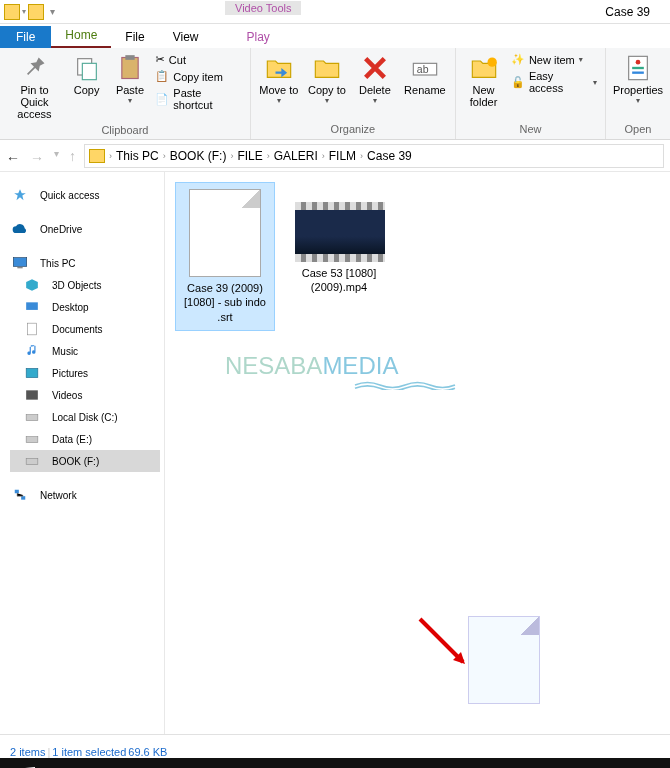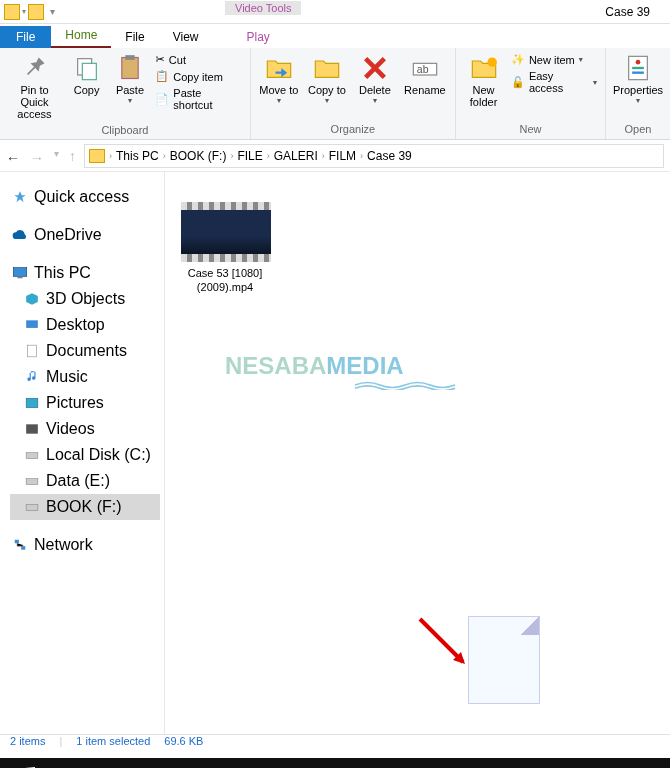--- a/index.html
+++ b/index.html
@@ -35,51 +35,51 @@
 .breadcrumb { display: flex; align-items: center; gap: 4px; flex: 1; border: 1px solid #ddd; height: 24px; padding: 0 4px; }
 .breadcrumb .crumb { display: flex; align-items: center; gap: 4px; font-size: 12px; }
 .breadcrumb .sep { color: #888; font-size: 9px; }
 .folder-icon { width: 16px; height: 14px; background: #ffd666; border: 1px solid #cca300; }
 
 
 .main { display: flex; height: 562px; }
 
 
 .nav-pane { width: 165px; border-right: 1px solid #e8e8e8; padding: 12px 4px 4px 10px; overflow: hidden; }
-.nav-item { display: flex; align-items: center; gap: 6px; padding: 4px 2px; font-size: 16px; cursor: pointer; }
+.nav-item { display: flex; align-items: center; gap: 12px; padding: 4px 2px; font-size: 10px; cursor: pointer; }
 .nav-sub { padding-left: 14px; }
 .nav-sel { background: #d8d8d8; }
 .nav-spacer { height: 12px; }
 .nav-icon { width: 16px; height: 14px; display: inline-flex; align-items: center; justify-content: center; }
 
 
 .content { flex: 1; padding: 10px; position: relative; }
 .files { display: flex; gap: 14px; align-items: flex-start; }
 .file-item { width: 100px; text-align: center; padding: 6px; cursor: pointer; }
 .file-item.selected { background: #cce8ff; border: 1px solid #99d1ff; }
 .file-thumb { width: 72px; height: 88px; margin: 0 auto 4px; background: #fff; border: 1px solid #aaa; position: relative; }
 .file-thumb::after { content: ''; position: absolute; top: 0; right: 0; width: 18px; height: 18px; background: linear-gradient(135deg, #fff 48%, #ccc 50%); }
 .video-thumb { width: 90px; height: 60px; background: #111; margin: 14px auto 4px; border-top: 8px solid #ddd; border-bottom: 8px solid #ddd; position: relative; }
 .video-thumb::before, .video-thumb::after { content: ''; position: absolute; left: 0; right: 0; height: 8px; background: repeating-linear-gradient(90deg, #ddd 0 6px, #888 6px 11px); }
 .video-thumb::before { top: -8px; }
 .video-thumb::after { bottom: -8px; }
 .video-thumb .sky { position: absolute; inset: 0; background: linear-gradient(#1a2a4a 60%, #0a1525); }
 .file-name { font-size: 11px; line-height: 1.3; }
 
-.watermark { position: absolute; top: 180px; left: 60px; font-size: 24px; font-weight: bold; opacity: 0.6; }
+.watermark { position: absolute; top: 180px; left: 60px; font-size: 24px; font-weight: normal; opacity: 0.6; }
 .watermark .p1 { color: #7abda8; }
 .watermark .p2 { color: #3aa4cc; }
 .wave { width: 120px; height: 10px; margin-left: 120px; }
 
 .drag-ghost { position: absolute; bottom: 30px; right: 130px; width: 72px; height: 88px; background: #f4faff; border: 1px solid #cce; }
 .drag-ghost::after { content: ''; position: absolute; top: 0; right: 0; width: 18px; height: 18px; background: linear-gradient(135deg, #f4faff 48%, #bbd 50%); }
 .arrow { position: absolute; bottom: 60px; right: 195px; width: 60px; height: 60px; }
 
 
-.status-bar { height: 24px; border-top: 1px solid #e1e1e1; display: flex; align-items: flex-start; padding: 0 10px; gap: 14px; font-size: 11px; color: #1a6acc; }
+.status-bar { height: 24px; border-top: 1px solid #e1e1e1; display: flex; align-items: flex-end; padding: 0 10px; gap: 2px; font-size: 11px; color: #1a6acc; }
 
 
 .taskbar { height: 40px; background: #111; display: flex; align-items: center; padding: 0 2px; gap: 2px; }
 .task-item { width: 46px; height: 40px; display: flex; align-items: center; justify-content: center; cursor: pointer; }
 .task-item.active { border-bottom: 2px solid #76b9ed; }
 .task-icon { width: 24px; height: 24px; }
 
 
 svg { display: block; }
 </style>
@@ -370,20 +370,24 @@
             <rect x="14" y="14" width="7" height="6" fill="#3a8bd8"></rect>
             <path stroke="#888" d="M7 9v5h10v-2"></path>
           </svg>
         </span>
         <span>Network</span>
       </div>
   </div>
 
   <div class="content">
     <div class="files">
+      <div class="file-item selected">
+        <div class="file-thumb"></div>
+        <div class="file-name">Case 39 (2009) [1080] - sub indo .srt</div>
+      </div>
       <div class="file-item">
         <div class="video-thumb">
             <div class="sky"></div>
           </div>
         <div class="file-name">Case 53 [1080] (2009).mp4</div>
       </div>
     </div>
 
     <div class="watermark">
       <span class="p1">NESABA</span><span class="p2">MEDIA</span>

